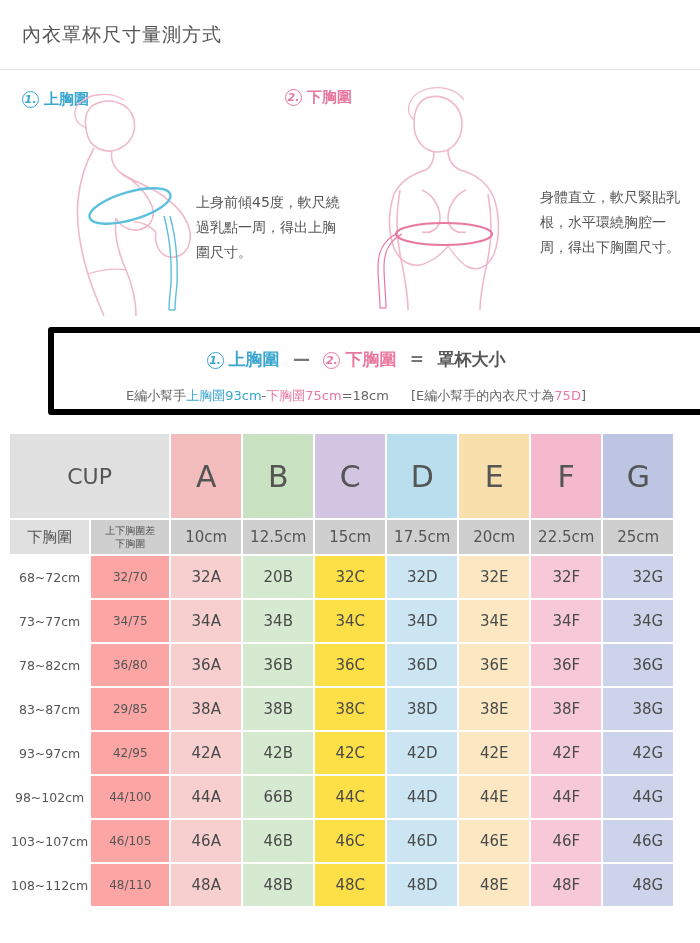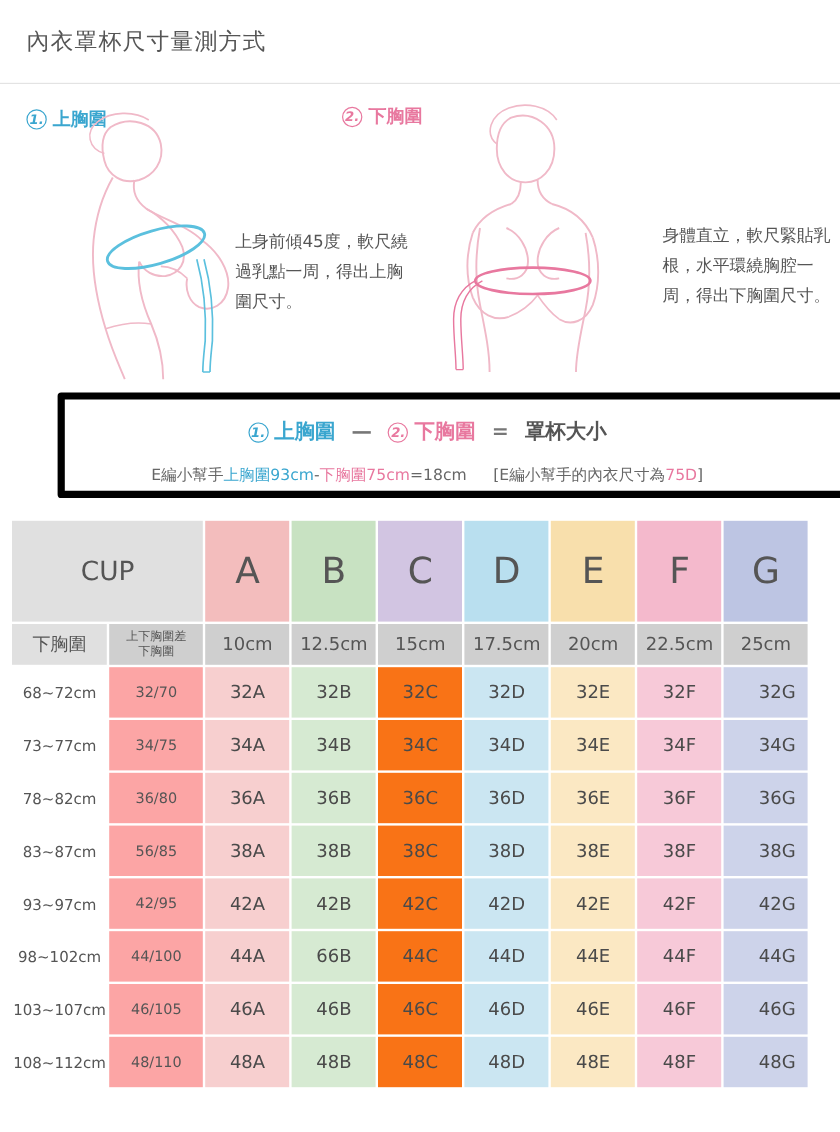--- a/index.html
+++ b/index.html
@@ -42,21 +42,21 @@
   .step-badge.pink { color:#e8789f; }
 
   .lbl1 { left:22px;  top:20px; }
   .lbl2 { left:285px; top:18px; }
 
   .cap {
     position:absolute;
     font-size:14px; line-height:25px; color:#555;
   }
   .cap1 { left:196px; top:120px; width:150px; text-align:left; }
-  .cap2 { left:552px; top:115px; width:140px; text-align:left; }
+  .cap2 { left:540px; top:115px; width:140px; text-align:left; }
 
   
   .formula {
     position:absolute; left:48px; top:327px; width:688px; height:88px;
     border:6px solid #000000; border-radius:3px;
     background:#fff;
   }
   .formula-row1 {
     position:absolute; left:0; top:15px; width:604px;
     text-align:center; font-size:17px; color:#555;
@@ -110,21 +110,21 @@
   td.col-B { width:70px; }
   td.col-C { width:70px; }
   td.col-D { width:70px; }
   td.col-E { width:70px; }
   td.col-F { width:70px; }
   td.col-G { width:70px; }
 
   
   .t-A { background:#f7cfcf; }
   .t-B { background:#d6ead2; }
-  .t-C { background:#f97316; }
+  .t-C { background:#fde047; }
   .t-D { background:#cbe6f2; }
   .t-E { background:#fbe8c3;margin-top:46px; }
   .t-F { background:#f7c9d8; }
   .t-G { background:#cdd3ea;padding-left:20px; }
 
   .h-A { background:#f3bdbd; }
   .h-B { background:#c8e2c2; }
   .h-C { background:#d2c5e2; }
   .h-D { background:#b9dfef; }
   .h-E { background:#f8dfac; }
@@ -265,21 +265,21 @@
         <td class="col-D d-plain">17.5cm</td>
         <td class="col-E d-plain">20cm</td>
         <td class="col-F d-plain">22.5cm</td>
         <td class="col-G d-plain">25cm</td>
       </tr>
 
       <tr class="body-row">
         <td class="under-range">68~72cm</td>
         <td class="size-main">32/70</td>
         <td class="col-A t-A">32A</td>
-        <td class="col-B t-B">32B</td>
+        <td class="col-B t-B">20B</td>
         <td class="col-C t-C">32C</td>
         <td class="col-D t-D">32D</td>
         <td class="col-E t-E">32E</td>
         <td class="col-F t-F">32F</td>
         <td class="col-G t-G">32G</td>
       </tr>
       <tr class="body-row">
         <td class="under-range">73~77cm</td>
         <td class="size-main">34/75</td>
         <td class="col-A t-A">34A</td>
@@ -296,21 +296,21 @@
         <td class="col-A t-A">36A</td>
         <td class="col-B t-B">36B</td>
         <td class="col-C t-C">36C</td>
         <td class="col-D t-D">36D</td>
         <td class="col-E t-E">36E</td>
         <td class="col-F t-F">36F</td>
         <td class="col-G t-G">36G</td>
       </tr>
       <tr class="body-row">
         <td class="under-range">83~87cm</td>
-        <td class="size-main">56/85</td>
+        <td class="size-main">29/85</td>
         <td class="col-A t-A">38A</td>
         <td class="col-B t-B">38B</td>
         <td class="col-C t-C">38C</td>
         <td class="col-D t-D">38D</td>
         <td class="col-E t-E">38E</td>
         <td class="col-F t-F">38F</td>
         <td class="col-G t-G">38G</td>
       </tr>
       <tr class="body-row">
         <td class="under-range">93~97cm</td>

